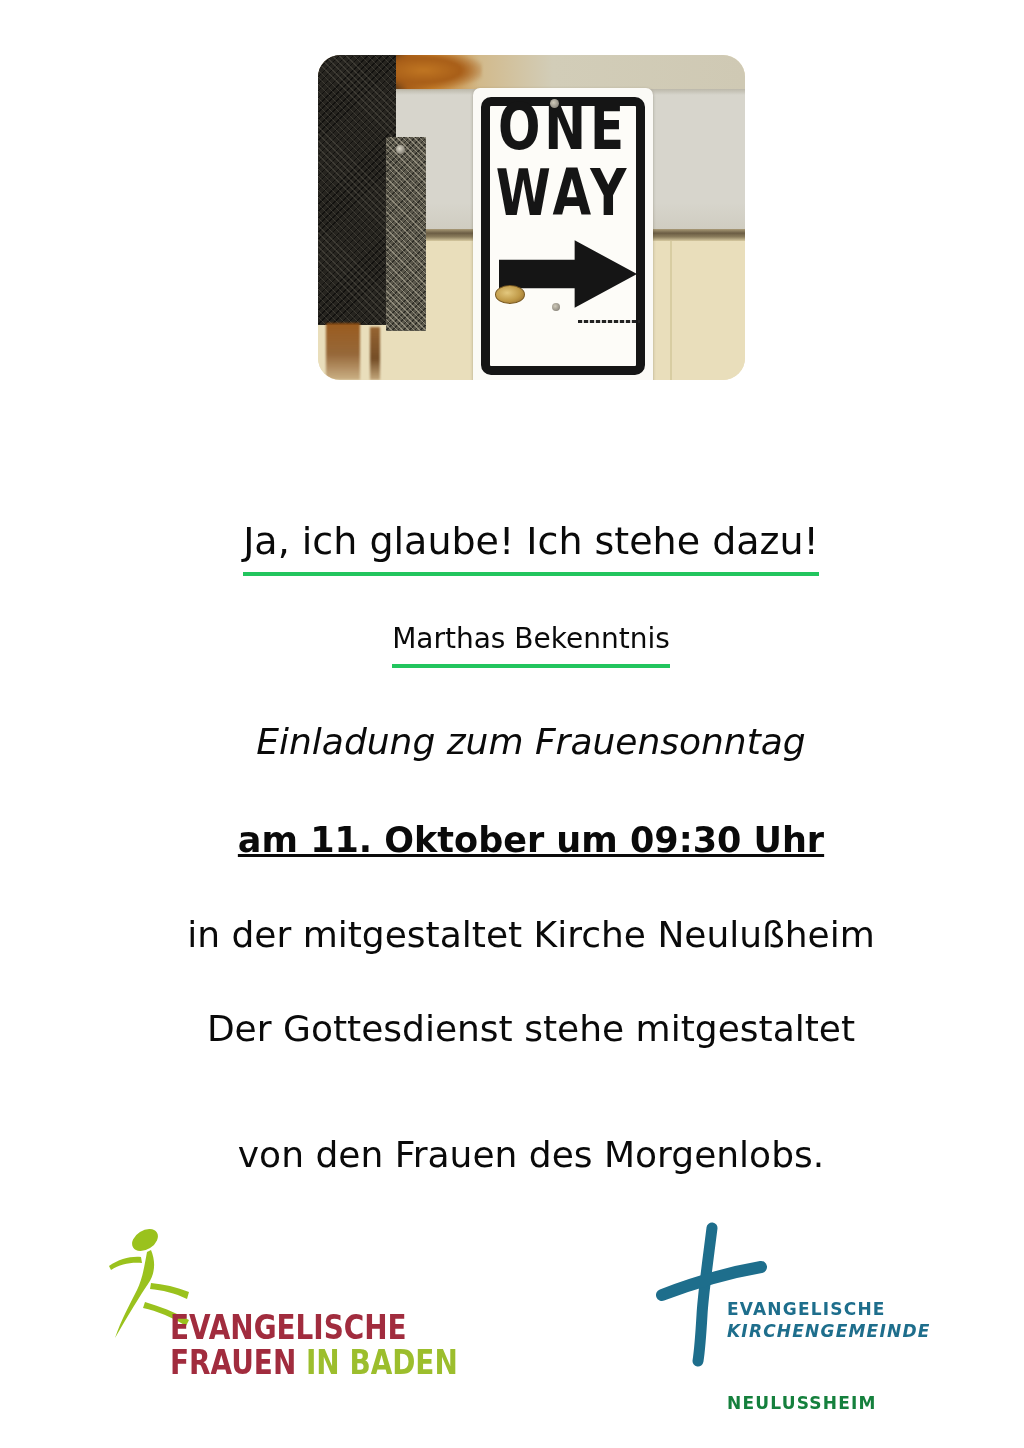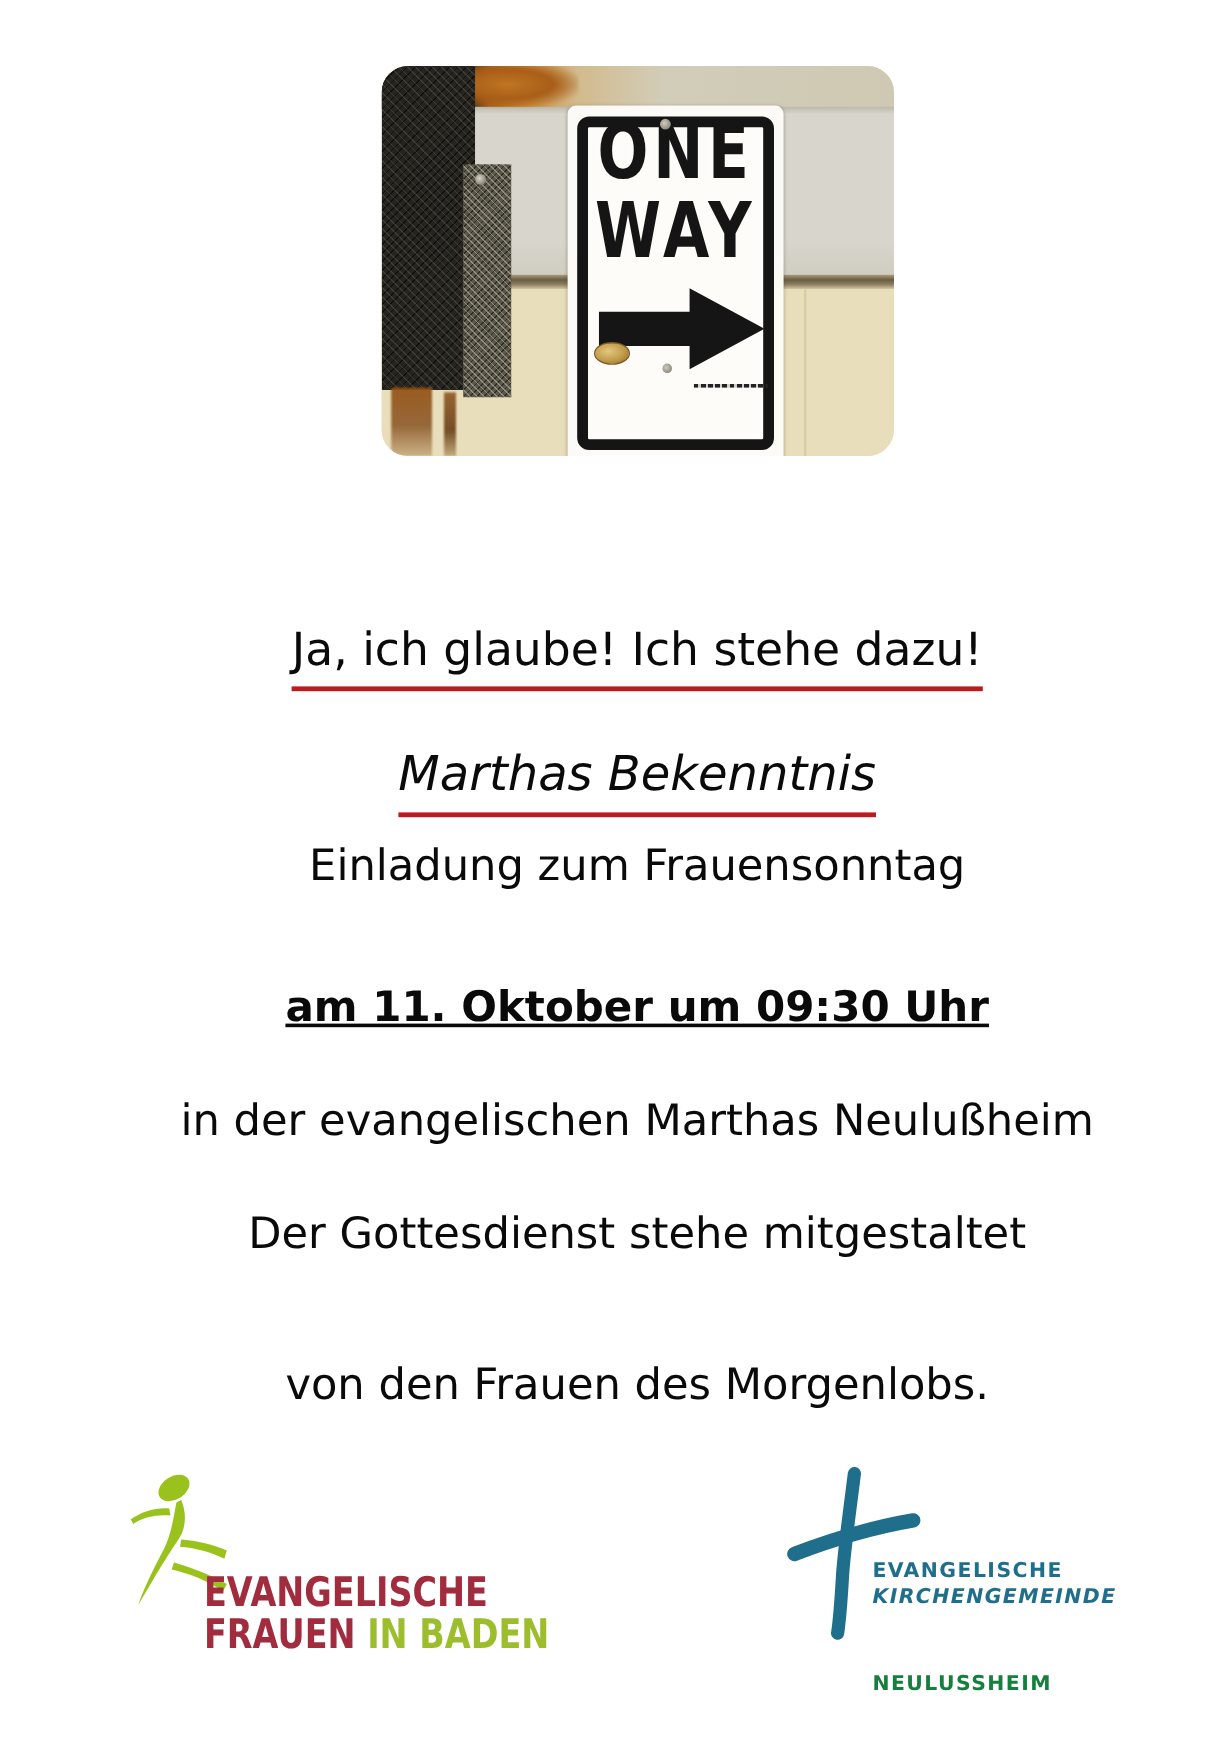--- a/index.html
+++ b/index.html
@@ -113,23 +113,23 @@
     background-image:radial-gradient(circle at 50% 6px, #413f38 2.4px, rgba(0,0,0,0) 3.4px);
     background-size:100% 13px; background-repeat:repeat-y;
   }
 
   
   .centerline {
     position:absolute; left:38px; right:0; text-align:center;
     line-height:1; white-space:nowrap;
   }
   .h1 { top:522px; font-size:38px; }
-  .h2 { top:625px; font-size:40px;font-style:italic; }
-  .underlined span { border-bottom:4px solid #b91c1c; padding-bottom:9px; }
-  .l-sub  { top:704px;  font-size:36px; }
+  .h2 { top:625px; font-size:28px; }
+  .underlined span { border-bottom:4px solid #22c55e; padding-bottom:9px; }
+  .l-sub  { top:724px;  font-size:36px;font-style:italic; }
   .l-date { top:823px;  font-size:35px; font-weight:bold;text-decoration:underline; }
   .l-loc  { top:917px;  font-size:36px; }
   .l-i1   { top:1011px; font-size:36px; }
   .l-i2   { top:1104px; font-size:36px;margin-top:33px; }
 
   
   .frauen-figure { position:absolute; left:105px; top:1226px; }
   .frauen-t1 {
     position:absolute; left:170px; top:1310px; font-size:34px; font-weight:bold;
     color:#a12c3e; letter-spacing:0; transform:scaleX(0.82); transform-origin:left top;
@@ -187,21 +187,21 @@
 </div>
 
 <div class="centerline h1 underlined">
   <span>Ja, ich glaube! Ich stehe dazu!</span>
 </div>
 <div class="centerline h2 underlined">
   <span>Marthas Bekenntnis</span>
 </div>
 <div class="centerline l-sub">Einladung zum Frauensonntag</div>
 <div class="centerline l-date">am 11. Oktober um 09:30 Uhr</div>
-<div class="centerline l-loc">in der evangelischen Marthas Neulußheim</div>
+<div class="centerline l-loc">in der mitgestaltet Kirche Neulußheim</div>
 <div class="centerline l-i1">Der Gottesdienst stehe mitgestaltet</div>
 <div class="centerline l-i2">von den Frauen des Morgenlobs.</div>
 
 <svg class="frauen-figure" width="100" height="118" viewBox="0 0 100 118">
   <g fill="#9ac21d">
     <ellipse cx="40" cy="14" rx="14" ry="9.5" transform="rotate(-32 40 14)"></ellipse>
     <path d="M46,24 C51,36 50,48 43,58 C36,68 24,88 10,112 C16,94 26,76 32,64 C38,52 40,36 42,26 Z"></path>
     <path d="M4,40 C14,33 26,30 36,31 L37,37 C26,36 15,38 6,44 Z"></path>
     <path d="M46,57 C58,58 72,61 84,66 L82,73 C70,67 57,64 45,63 Z"></path>
     <path d="M40,76 C54,80 70,86 84,94 L81,100 C67,91 52,85 38,82 Z"></path>

